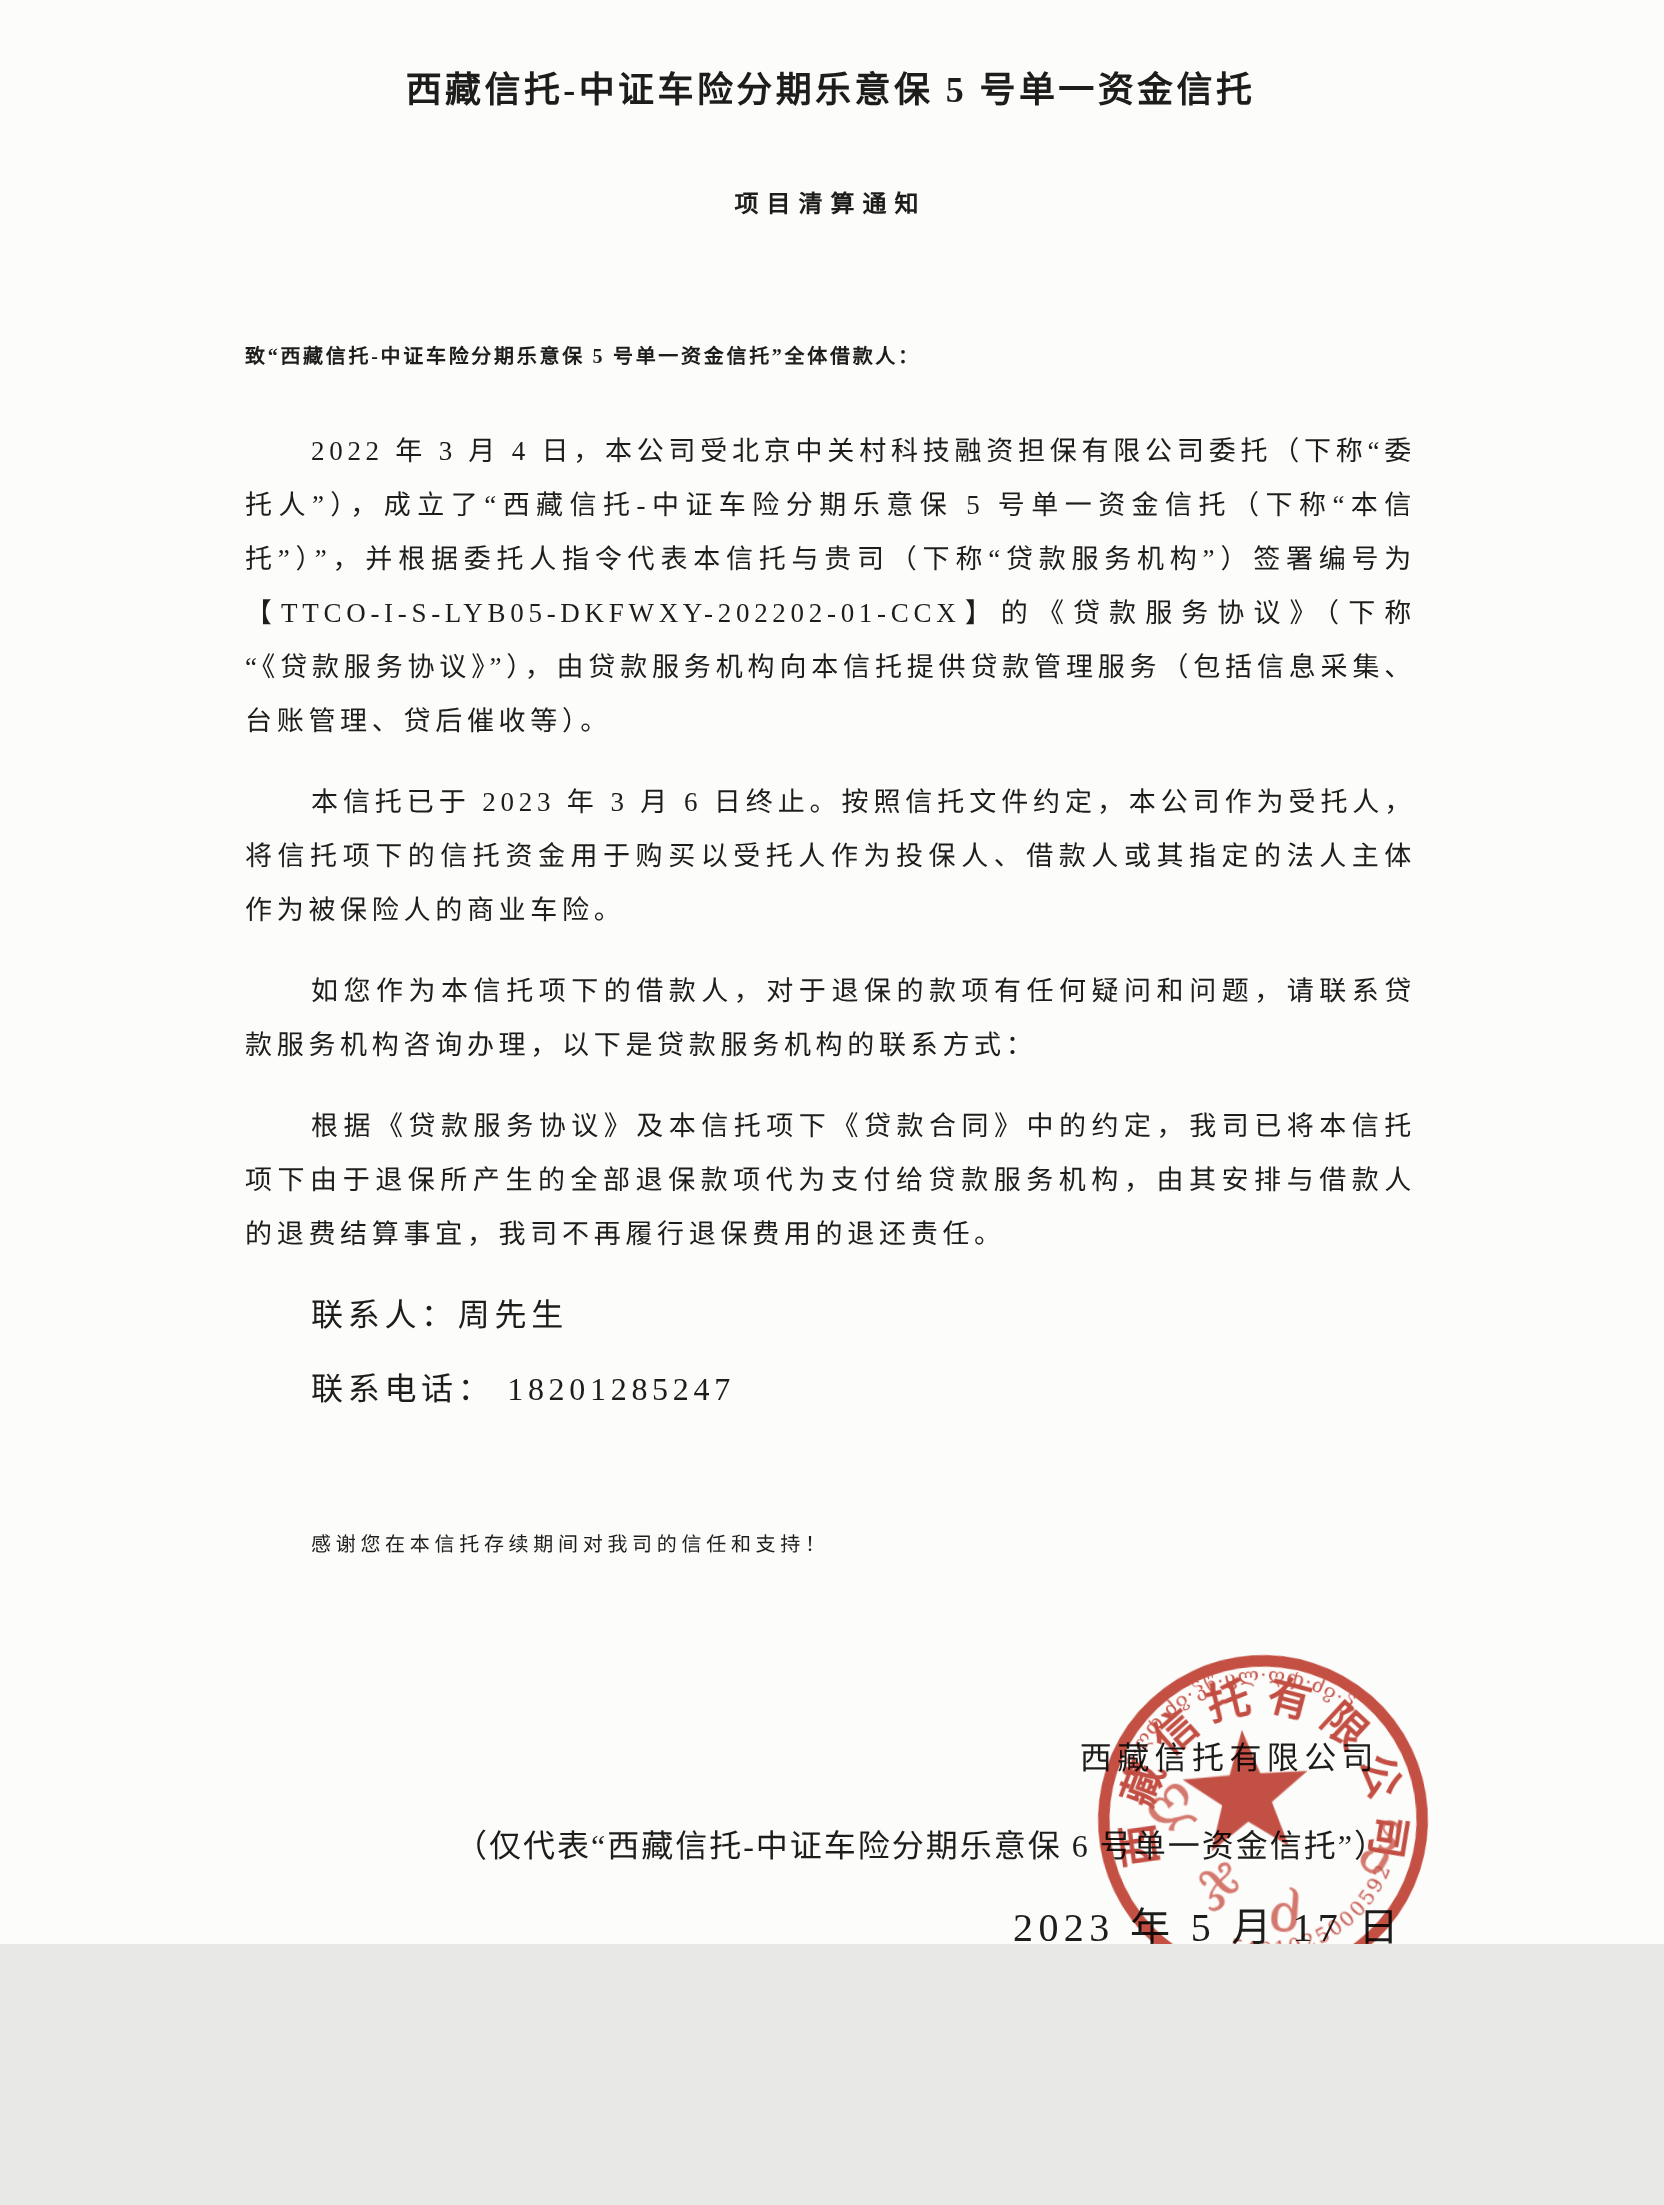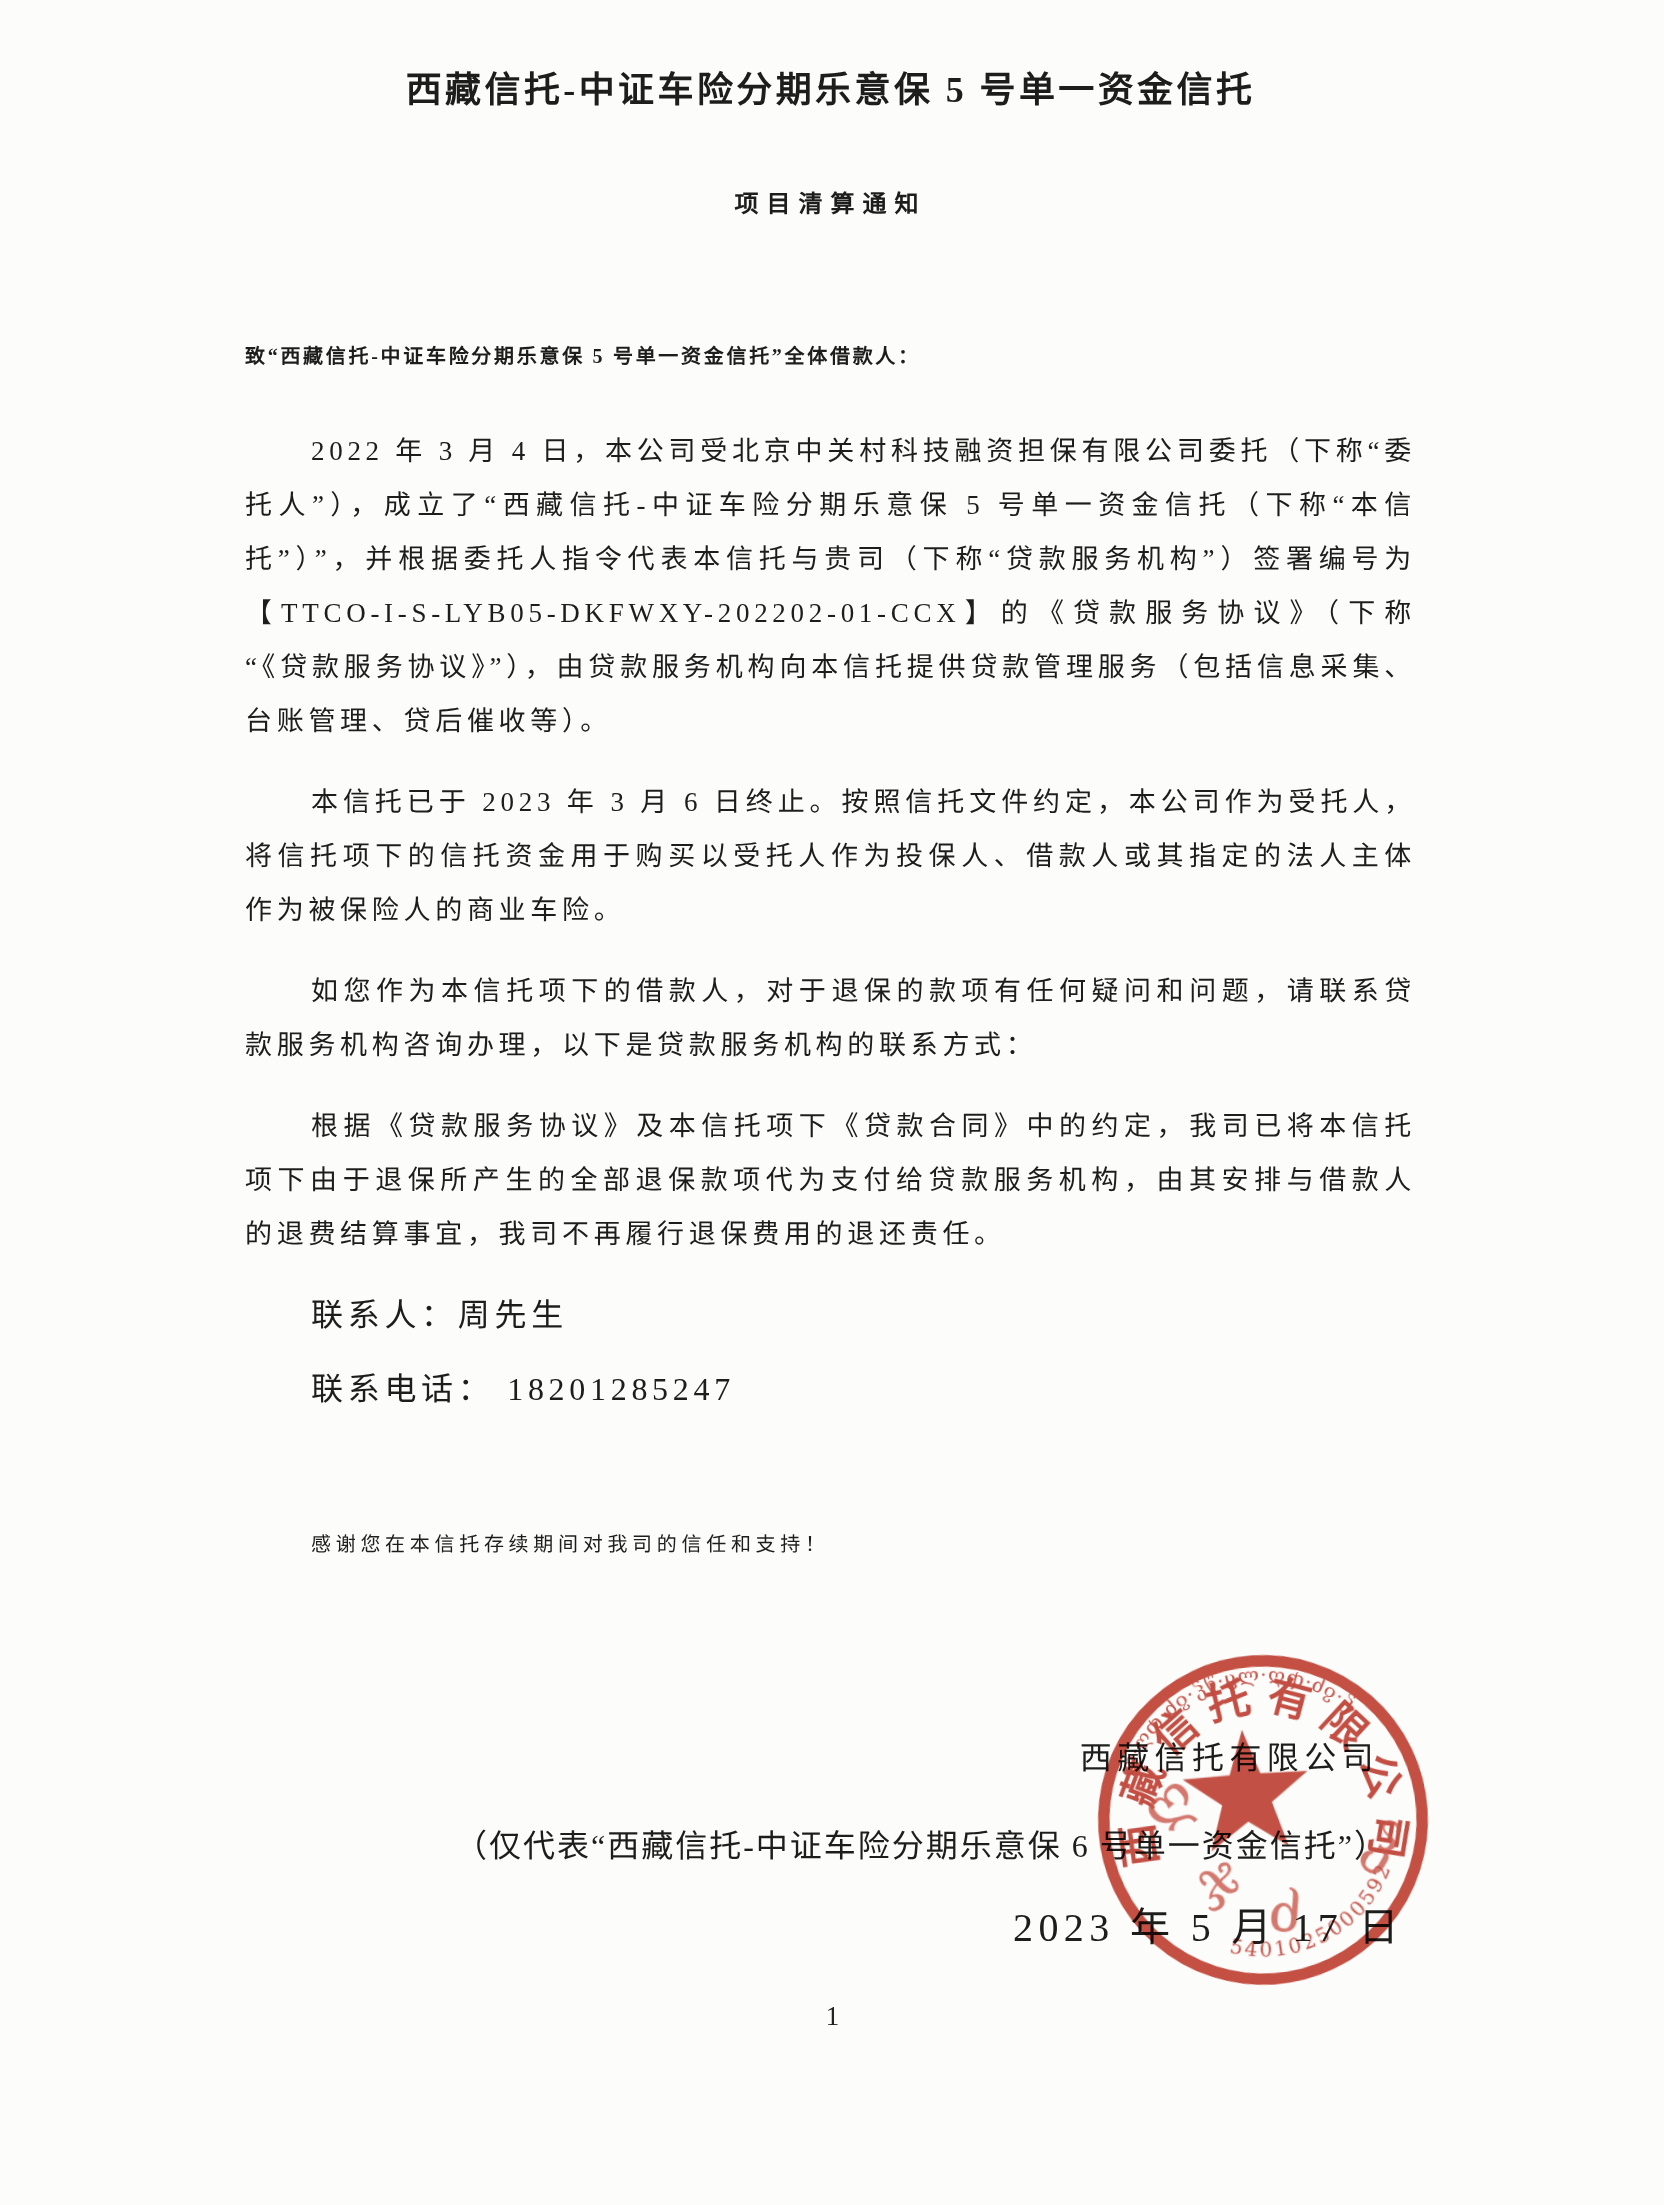--- a/index.html
+++ b/index.html
@@ -1,18 +1,18 @@
 <!DOCTYPE html>
 <html lang="zh-CN" style="font-size:10.7px"><head>
 <meta charset="utf-8">
 <style>
   html,body{margin:0;padding:0;background:#e8e8e6;}
   .page{
     position:relative;
-    width:1665px;height:2205px;
+    width:1665px;height:1944px;
     margin:0 auto;
     background:#fcfcfa;
     font-family:"Liberation Serif","DejaVu Serif",serif;
     color:#1d1d1b;
     overflow:hidden;
   }
   .doc{
     position:absolute;left:245px;top:0;width:1171px;
     z-index:2;
   }

